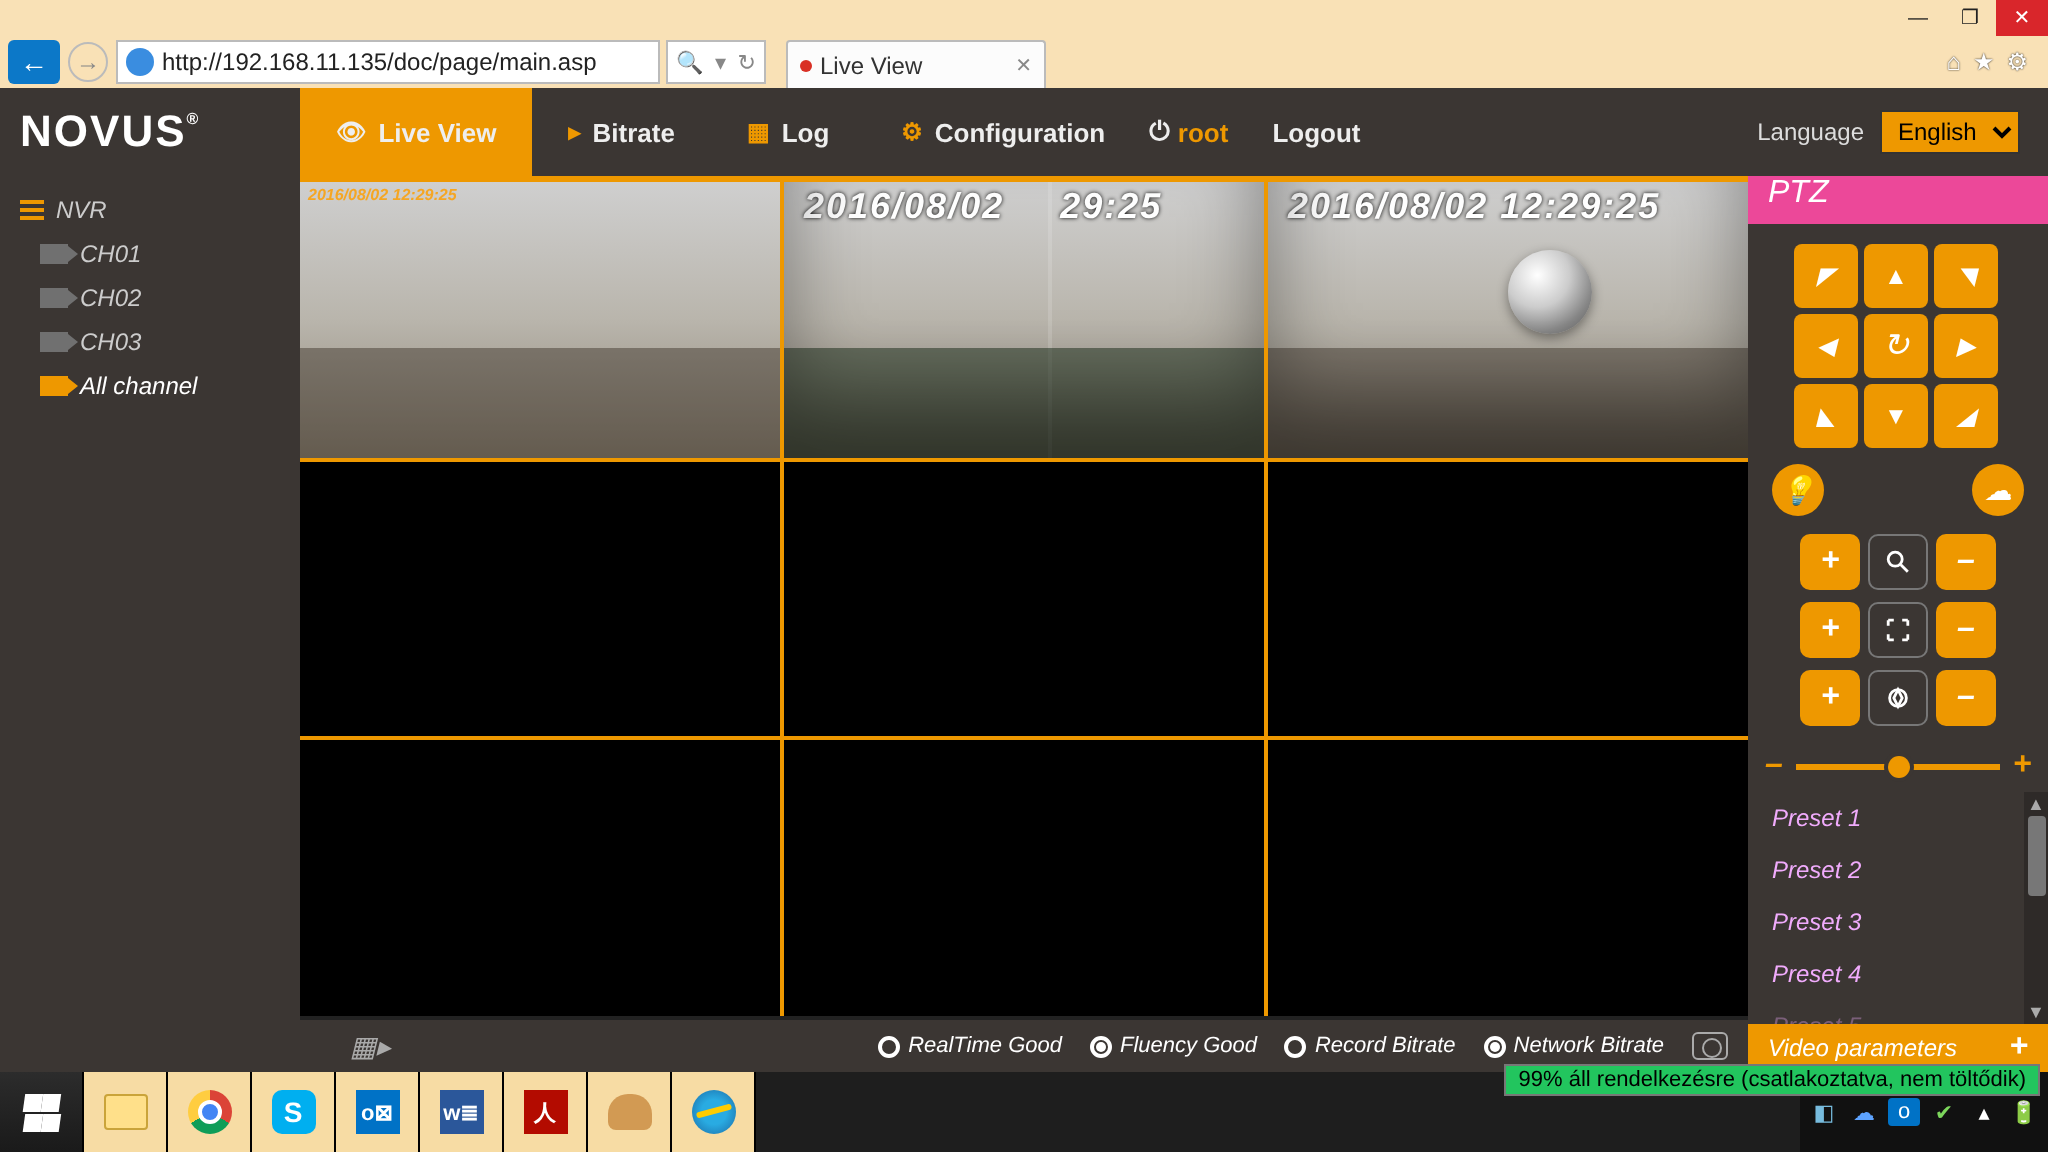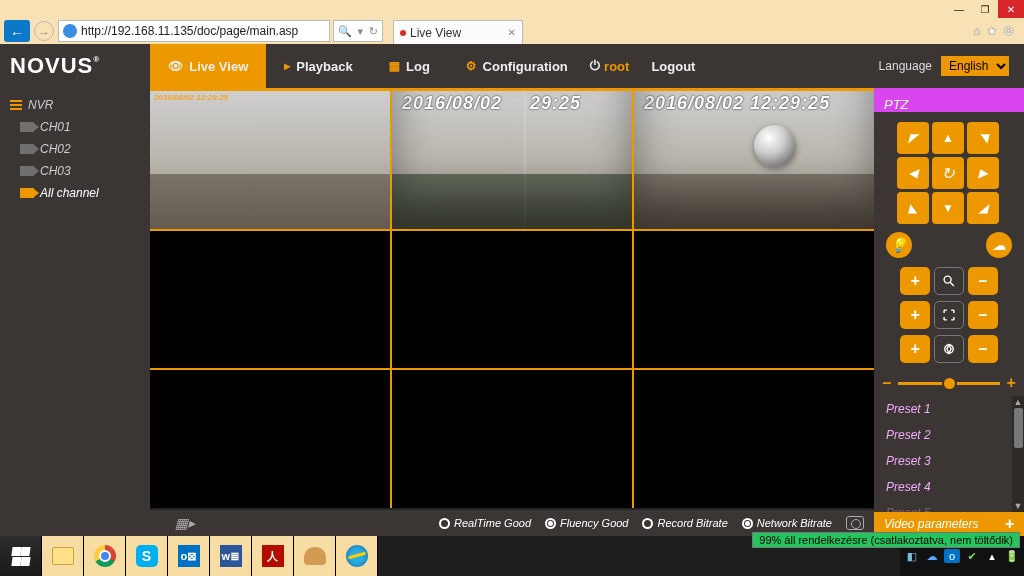--- a/index.html
+++ b/index.html
@@ -65,21 +65,21 @@
   .vidbar .ly { width: 70px; display:flex; align-items:center; justify-content:center; font-size:14px; color:#aaa;}
   .vidbar .spacer { flex:1;}
   .vidbar .opt { display:flex; align-items:center; gap:4px; margin-right:14px;}
   .vidbar .radio { width:11px; height:11px; border:2px solid #fff; border-radius:50%; background:#3b3633;}
   .vidbar .radio.on::after { content:""; display:block; width:5px; height:5px; background:#fff; border-radius:50%; margin:1px;}
   .vidbar .cam-ic2 { width:18px; height:14px; border:1px solid #aaa; border-radius:3px; position:relative; margin-right:10px;}
   .vidbar .cam-ic2::after { content:""; position:absolute; width:8px; height:8px; border:1px solid #aaa; border-radius:50%; left:4px; top:2px;}
   
   
   .ptz { width: 150px; background: #3b3633; color: #fff; display: flex; flex-direction: column; font-size: 12px;}
-  .ptz-head { height: 24px; background: #d946ef; display:flex; align-items:flex-end; padding-left:10px; font-size:13px;}
+  .ptz-head { height: 24px; background: #ec4899; display:flex; align-items:flex-start; padding-left:10px; font-size:16px;}
   .ptz-pad { padding: 10px 0 6px; display:flex; justify-content:center;}
   .pad { width: 104px; display:grid; grid-template-columns:repeat(3,32px); grid-template-rows:repeat(3,32px); gap:3px;}
   .pad .pbtn { background:#ee9800; border-radius:4px; display:flex; align-items:center; justify-content:center; color:#fff; font-size:12px;}
   .pad .pbtn.center { font-size:16px;}
   .aux { display:flex; justify-content:space-between; padding: 2px 12px 6px;}
   .aux .ab { width:26px; height:26px; background:#ee9800; border-radius:50%; display:flex; align-items:center; justify-content:center; font-size:14px;}
   .ctrl-row { display:flex; justify-content:center; gap:4px; padding:3px 0;}
   .ctrl-row .cb { width:30px; height:28px; background:#ee9800; border-radius:5px; display:flex; align-items:center; justify-content:center; color:#fff; font-weight:700; font-size:16px;}
   .ctrl-row .cb.mid { background:#3b3633; border:1px solid #777; font-size:14px;}
   .cb.mid svg { width:14px; height:14px; fill:none; stroke:#fff; stroke-width:2;}
@@ -152,21 +152,21 @@
 </div>
 
 <div class="nav">
   <div class="logo">NO<span style="color:#fff">V</span>US<span class="dot">®</span></div>
   <div class="item active">
     <span class="ic">👁</span>
     <span>Live View</span>
   </div>
   <div class="item">
     <span class="ic" style="color:#ee9800">▸</span>
-    <span>Playback</span>
+    <span>Bitrate</span>
   </div>
   <div class="item">
     <span class="ic" style="color:#ee9800">▦</span>
     <span>Log</span>
   </div>
   <div class="item config">
     <span class="ic" style="color:#ee9800">⚙</span>
     <span>Configuration</span>
   </div>
   <div class="item" style="padding-left:4px;gap:4px">

